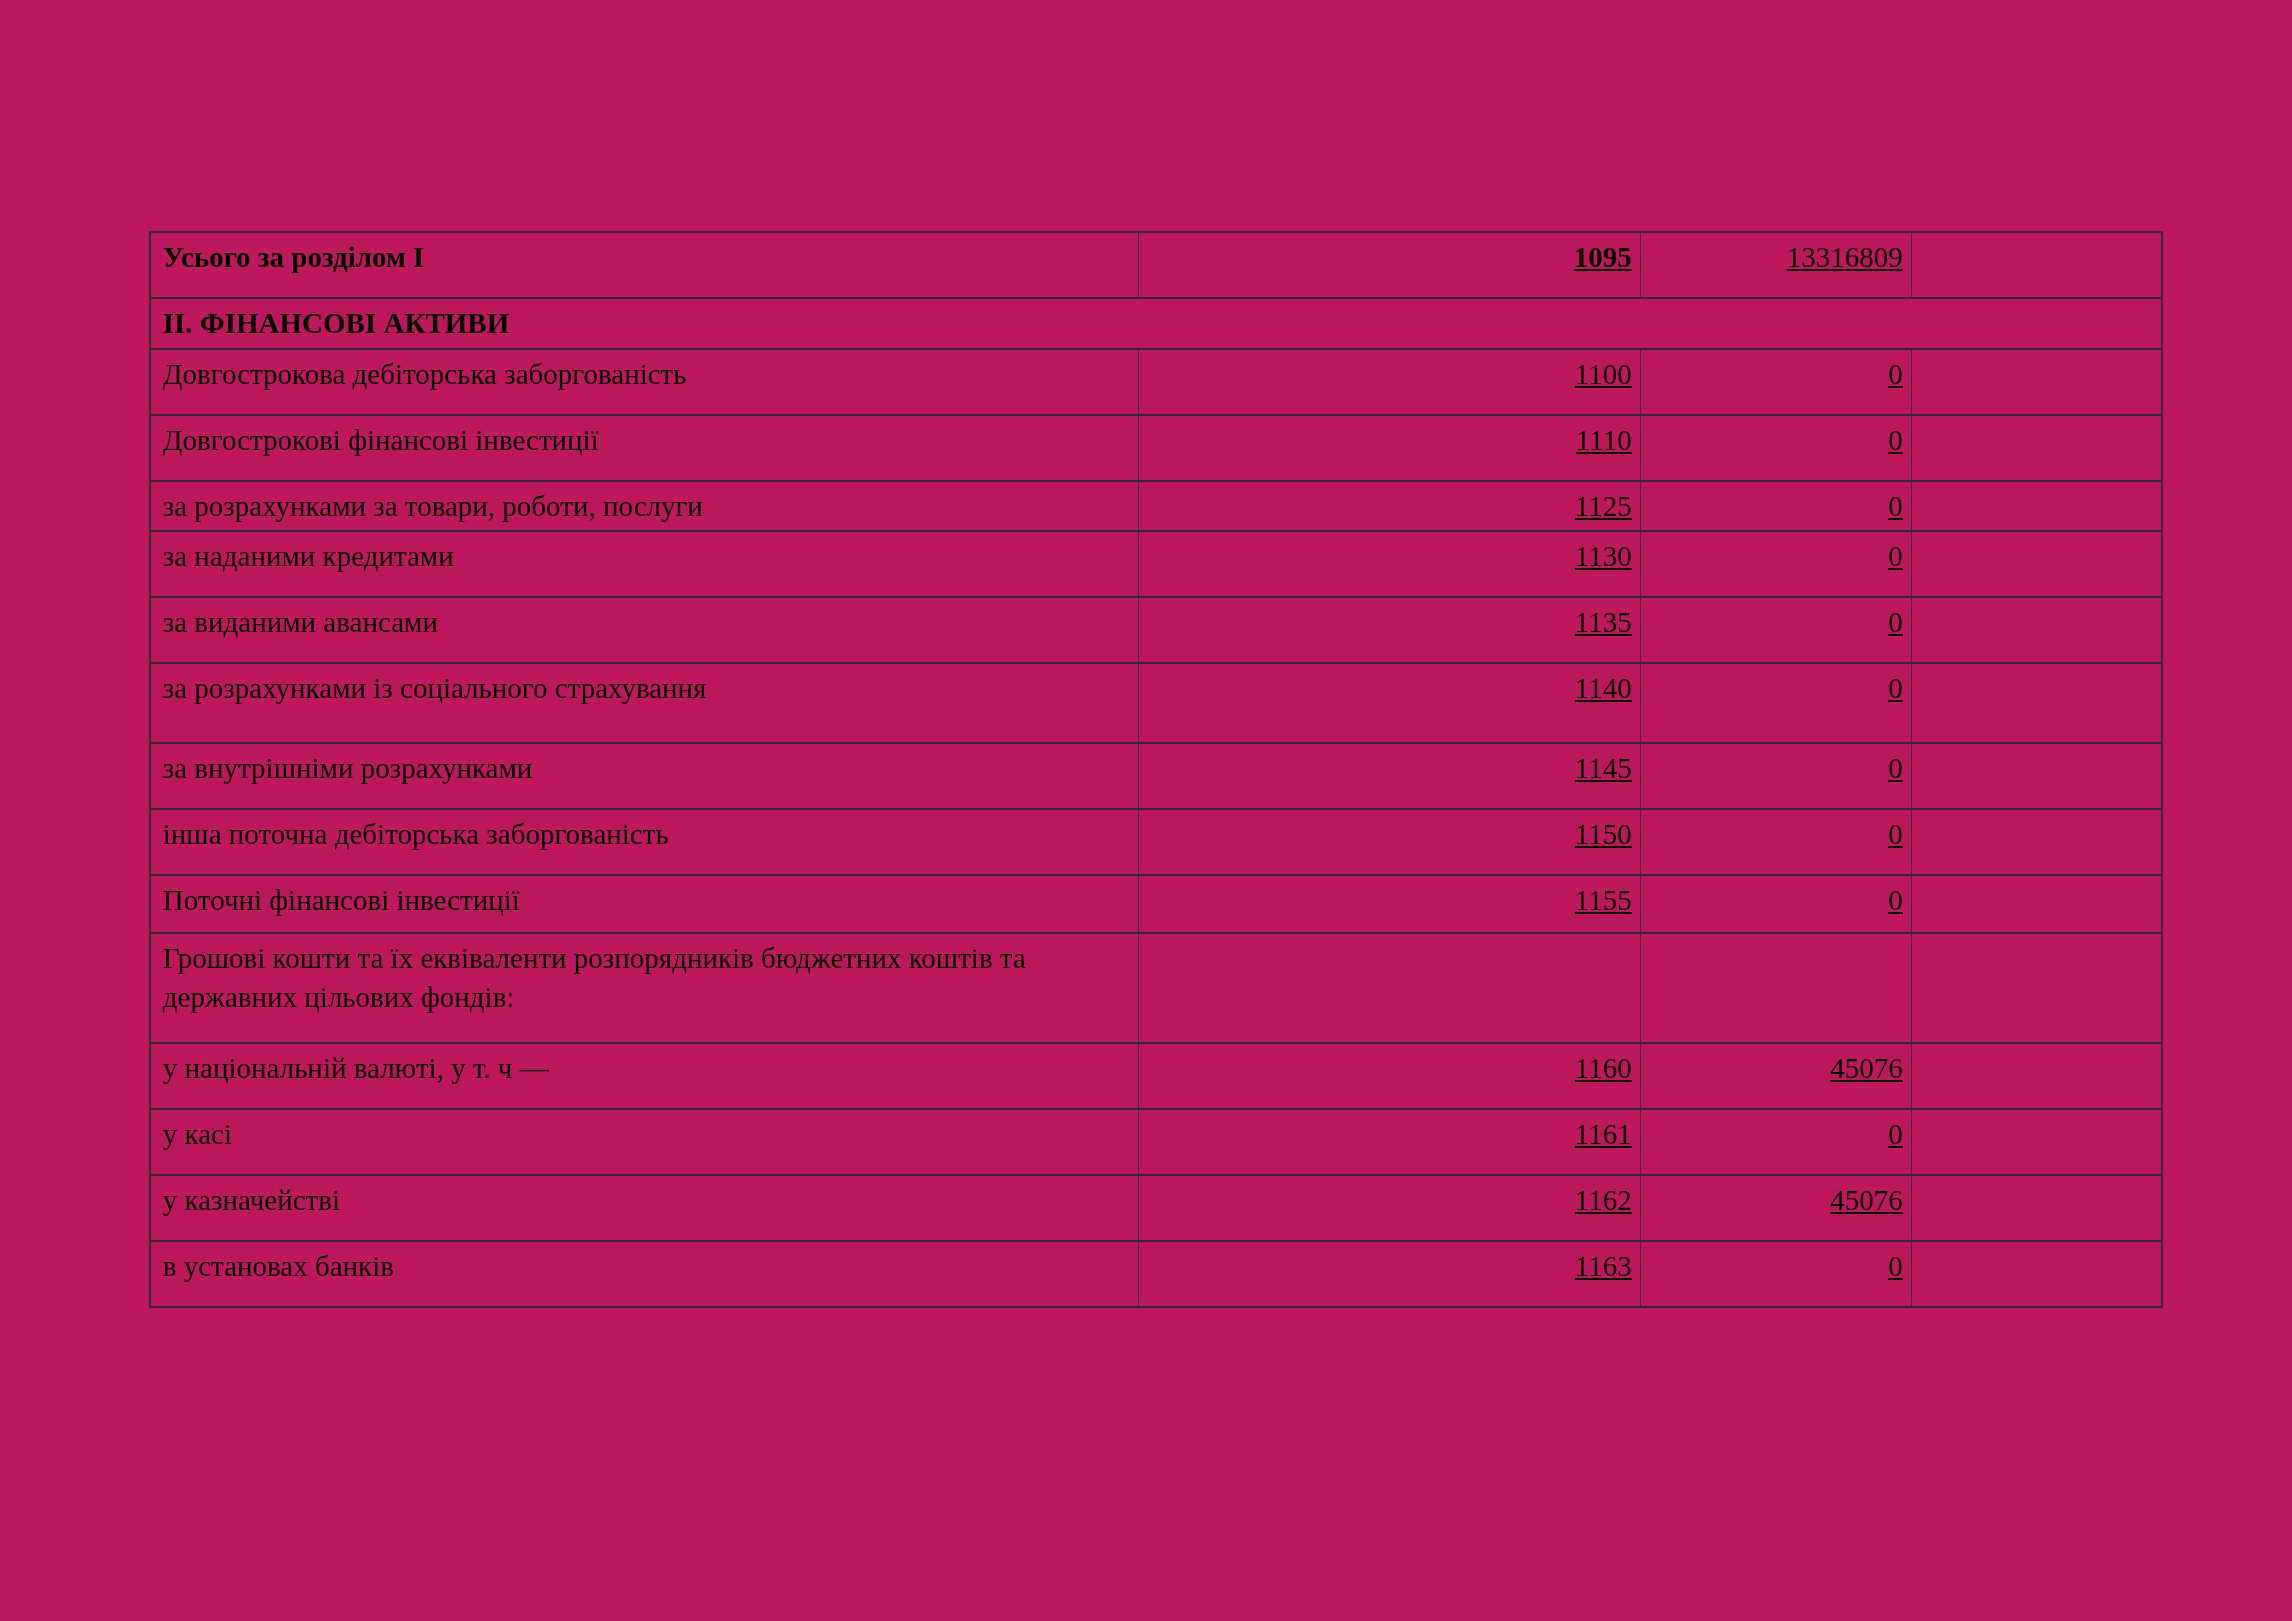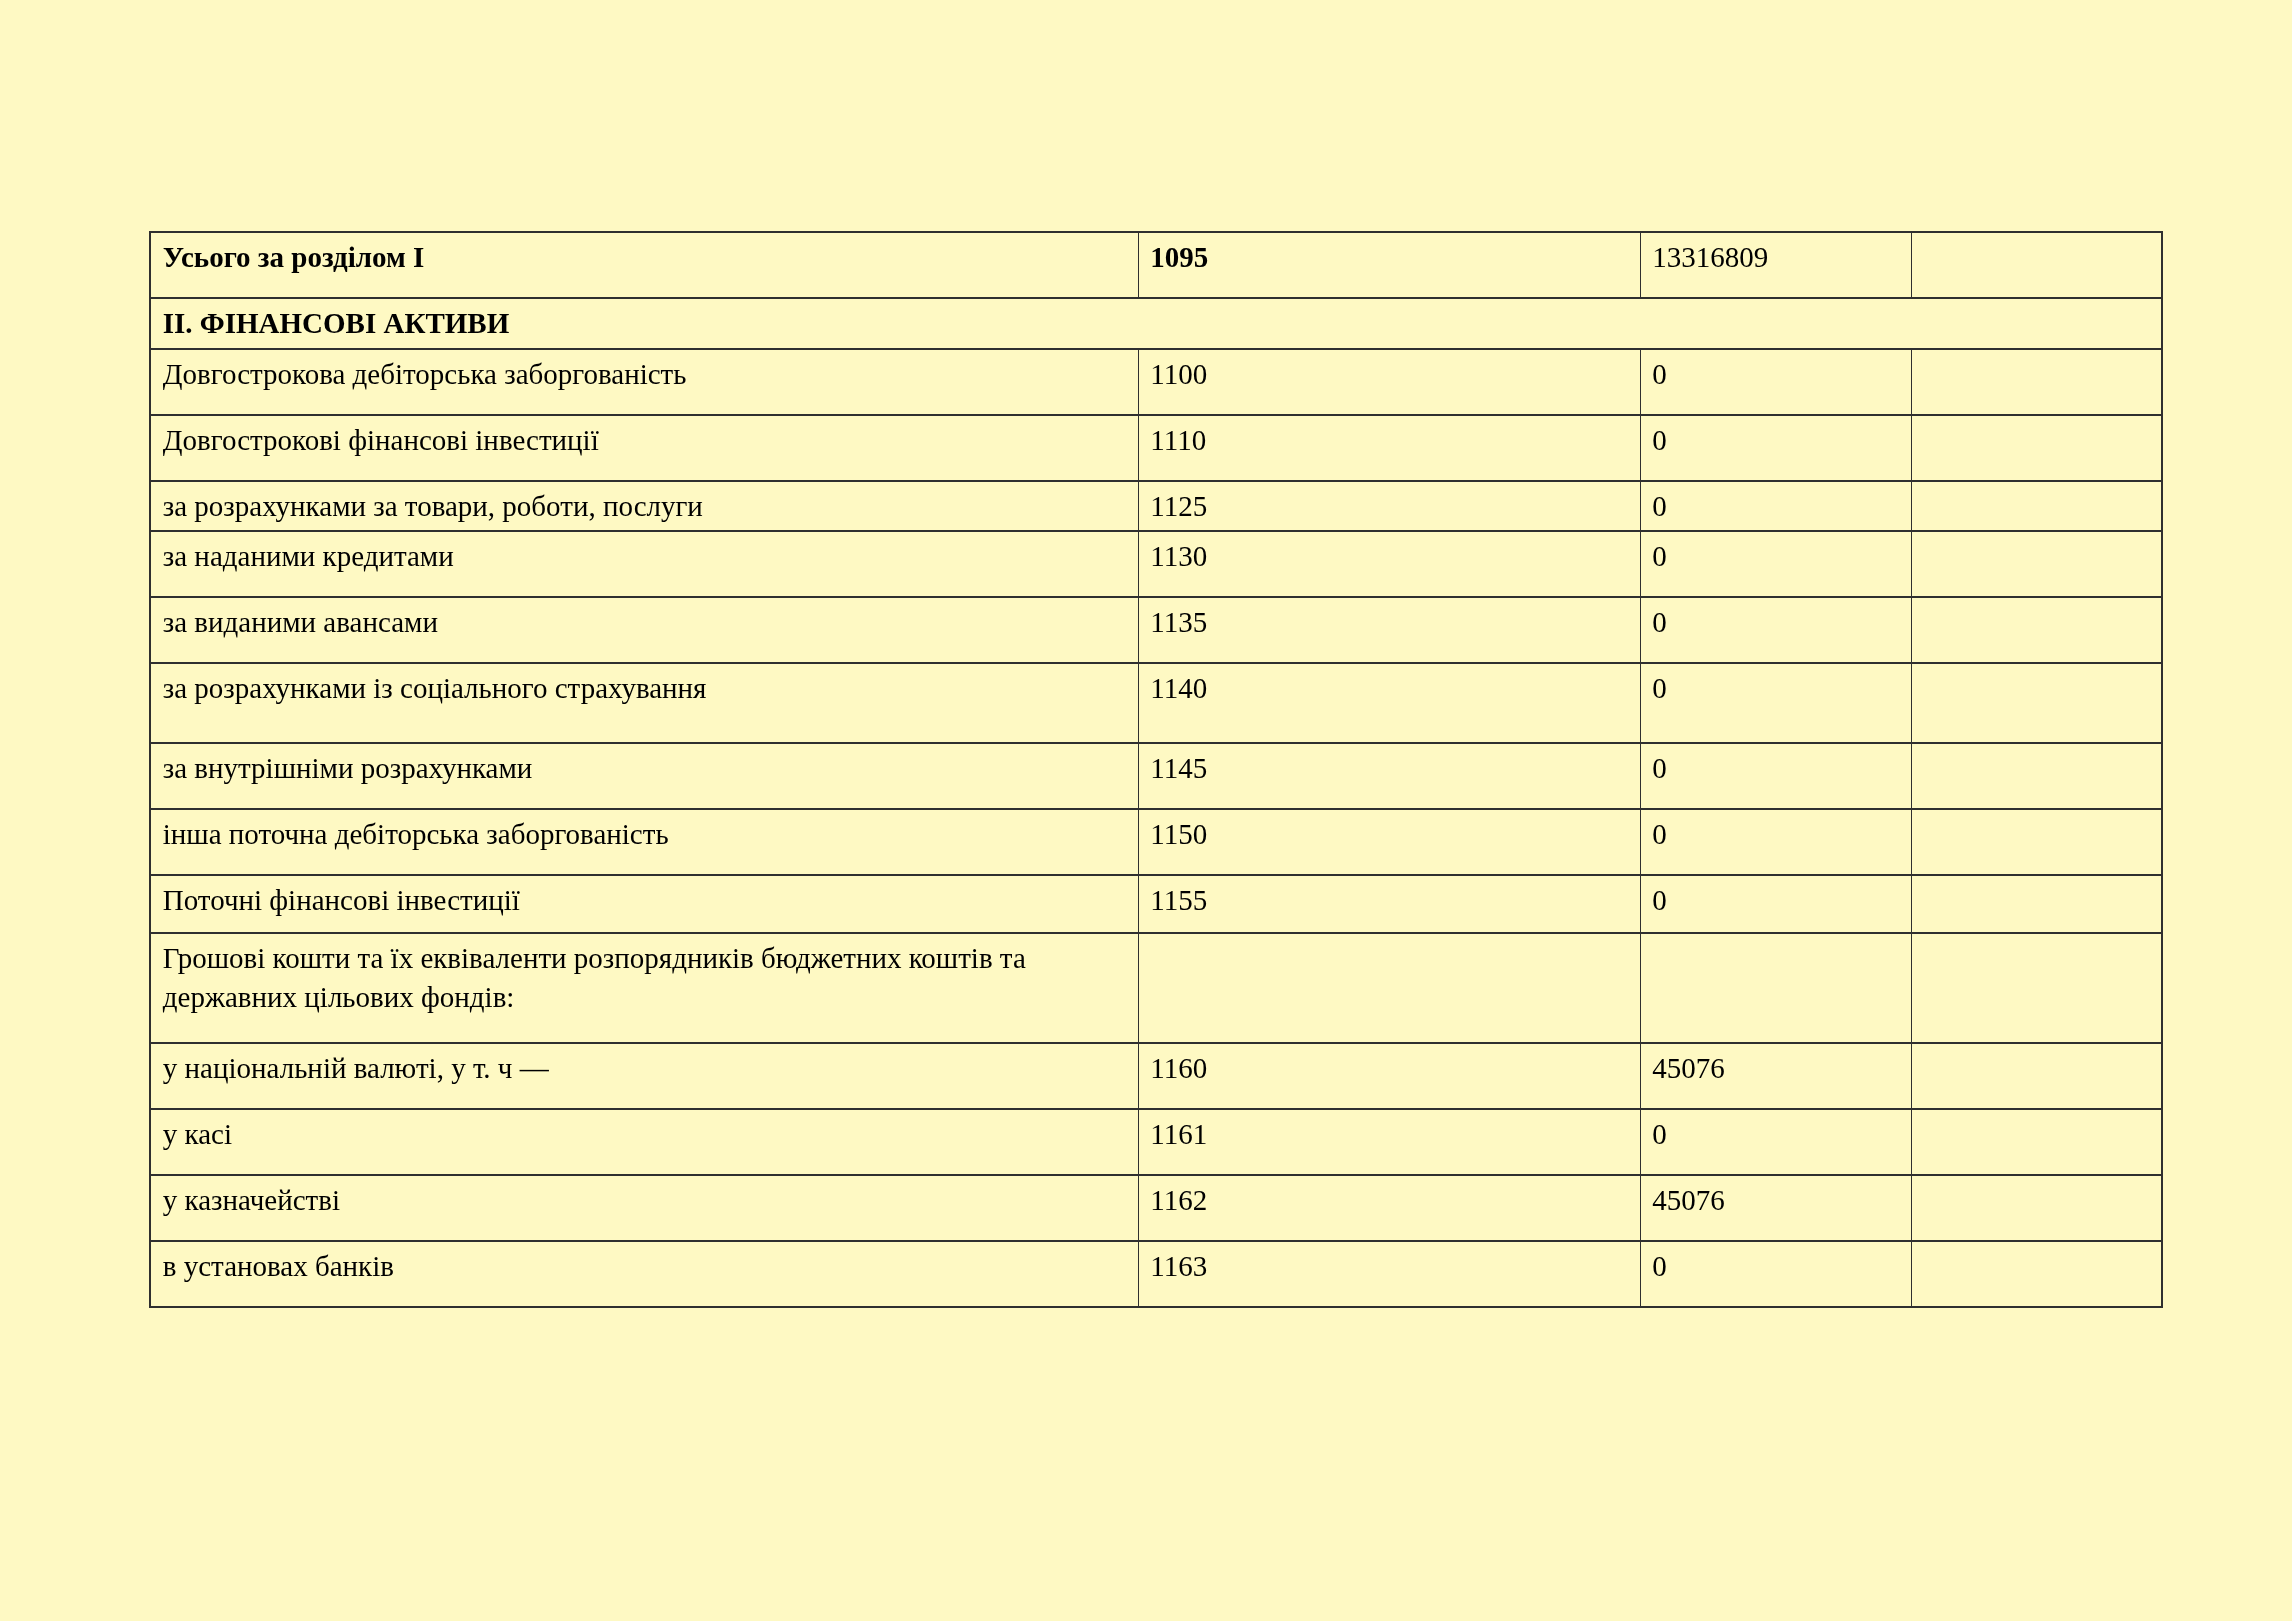--- a/index.html
+++ b/index.html
@@ -4,21 +4,21 @@
 <style>
   html, body {
     margin: 0;
     padding: 0;
     background: #ffffff;
   }
   .page {
     position: relative;
     width: 2293px;
     height: 1621px;
-    background: #fef9c3;
+    background: #be185d;
     font-family: "Liberation Serif", "DejaVu Serif", serif;
     color: #000000;
   }
   table.balance {
     position: absolute;
     left: 149px;
     top: 231px;
     width: 2011px;
     border-collapse: collapse;
     table-layout: fixed;
@@ -28,23 +28,24 @@
     border: 1px solid #2f2f2f;
     border-top: 2px solid #2f2f2f;
     border-bottom: 2px solid #2f2f2f;
     vertical-align: top;
     font-size: 29px;
     line-height: 1.35;
     padding: 4.9px 7.8px 0 11.8px;
     overflow: hidden;
   }
   .cell-code, .cell-sum, .cell-note {
-    text-align: left;
+    text-align: right;
     padding-left: 3.9px;
     padding-right: 3.9px;
+    text-decoration: underline;
   }
   .ind0 { padding-left: 11.8px; }
   .ind1 { padding-left: 47px; }
   .ind2 { padding-left: 98px; }
   .bold { font-weight: bold; }
   .section-cell { font-weight: bold; }
   .label-inner { max-width: 912px; }
 </style>
 </head>
 <body>

